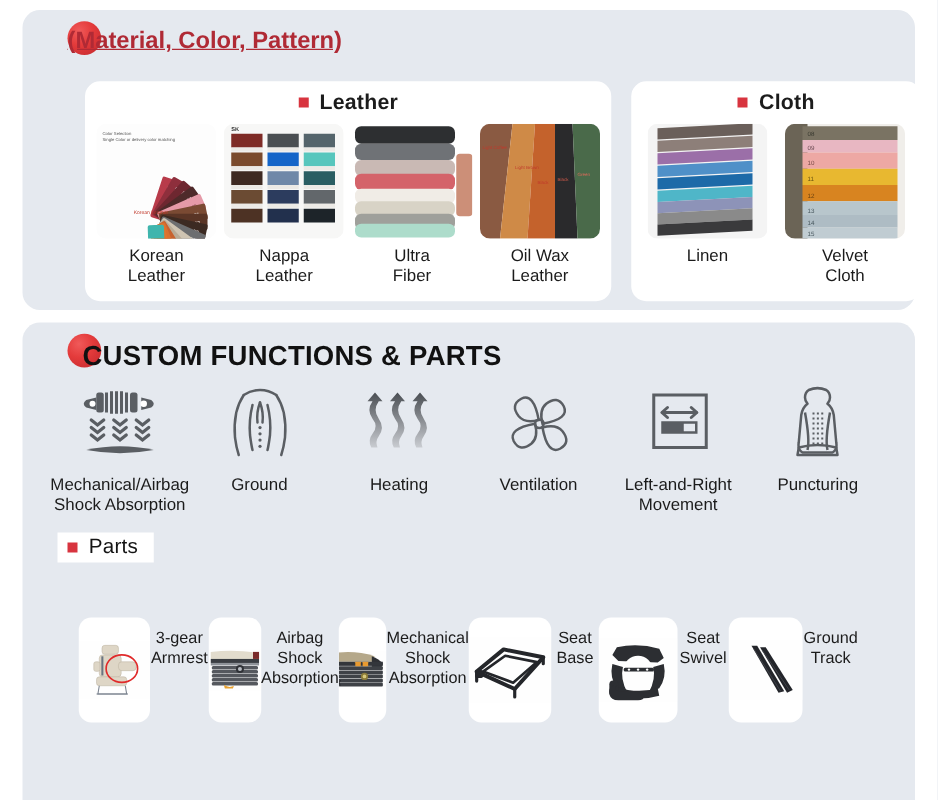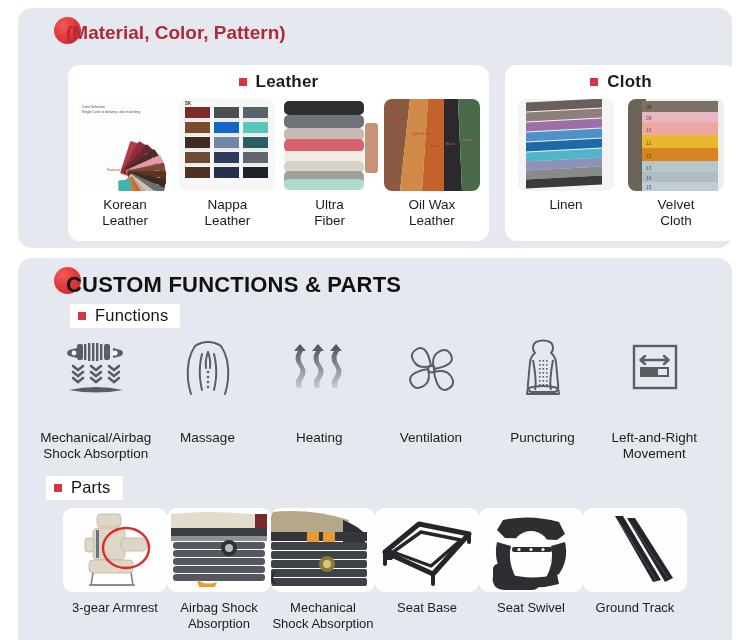--- a/index.html
+++ b/index.html
@@ -23,21 +23,21 @@
     position:absolute;left:36px;top:9px;width:27px;height:27px;border-radius:50%;
     background:radial-gradient(circle at 34% 30%, #f05a5a 0%, #e43b3b 42%, #c0272d 100%);
     z-index:0;
   }
   .sec-title{
     position:relative;z-index:1;font-size:22px;font-weight:700;letter-spacing:.2px;
     color:#111;white-space:nowrap;margin-left:12px;
   }
   .sec-sub{
     position:relative;z-index:1;font-size:19px;font-weight:700;color:#b02a35;
-    margin-left:12px;white-space:nowrap;
+    white-space:nowrap;text-decoration:underline;
   }
 
   
   .white-card{position:absolute;background:#fff;border-radius:12px;}
   #card-leather{left:50px;top:57px;width:421px;height:176px;}
   #card-cloth{left:487px;top:57px;width:232px;height:176px;}
 
   .card-head{display:flex;align-items:center;justify-content:center;height:34px;}
   .sq{width:8px;height:8px;background:#d8343f;margin-right:9px;display:inline-block;}
   .card-head-label{font-size:17px;font-weight:600;color:#1c1c1c;letter-spacing:.2px;}
@@ -52,30 +52,30 @@
 
   
   .chip-row{display:flex;align-items:center;padding-left:52px;margin-top:6px;}
   .chip{
     background:#fff;padding:2px 12px 3px 8px;display:inline-flex;align-items:center;
   }
   .chip-label{font-size:16.5px;font-weight:500;color:#141414;letter-spacing:.2px;}
 
   
   .func-row{display:flex;justify-content:space-between;padding:10px 22px 0 22px;}
-  .func{display:flex;flex-direction:column;align-items:center;width:116px;gap:20px;}
+  .func{display:flex;flex-direction:column;align-items:center;width:116px;}
   .func-ico{width:74px;height:62px;}
   .func-ico svg{display:block;width:100%;height:100%;}
   .func-label{
     margin-top:10px;font-size:13.5px;line-height:1.2;text-align:center;color:#1b1b1b;font-weight:500;
   }
 
   
   .parts-row{display:flex;justify-content:space-between;padding:8px 45px 0 45px;}
-  .part{display:flex;flex-direction:column;align-items:center;width:104px;}
+  .part{display:flex;flex-direction:row;width:104px;margin-top:36px;}
   .part-thumb{
     width:104px;height:84px;background:#fff;border-radius:10px;overflow:hidden;
   }
   .part-thumb svg{display:block;width:100%;height:100%;}
   .part-label{
     margin-top:8px;font-size:13px;line-height:1.2;text-align:center;color:#1b1b1b;font-weight:500;
   }
 </style>
 </head>
 <body>
@@ -331,26 +331,20 @@
     </div>
   </div>
 
   <div class="panel" id="panel-funcs">
 
     <div class="sec-head">
       <span class="dot-accent"></span>
       <span class="sec-title">CUSTOM FUNCTIONS &amp; PARTS</span>
     </div>
 
-    <div class="chip-row">
-      <span class="chip">
-        <span class="sq"></span>
-        <span class="chip-label">Functions</span>
-      </span>
-    </div>
 
     <div class="func-row">
 
       <div class="func">
         <span class="func-ico">
           <svg viewBox="0 0 74 62">
             <g fill="#5a5e63">
               <path d="M10 12 q-4 3 0 6 l8 2 v-10 z"></path>
               <rect x="18" y="6" width="6" height="16" rx="2"></rect>
               <g>
@@ -399,21 +393,21 @@
             </g>
             <g fill="#5a5e63">
               <circle cx="37" cy="34" r="1.3"></circle>
                 <circle cx="37" cy="39" r="1.3"></circle>
               <circle cx="37" cy="44" r="1.3"></circle>
                 <circle cx="37" cy="49" r="1.3"></circle>
             </g>
           </svg>
         </span>
         <div class="func-label">
-          <span>Massage</span>
+          <span>Ground</span>
         </div>
       </div>
 
       <div class="func">
         <span class="func-ico">
           <svg viewBox="0 0 74 62">
             <defs>
               <linearGradient id="hg" x1="0" y1="0" x2="0" y2="1">
                 <stop offset="0%" stop-color="#4a4e53"></stop>
                   <stop offset="100%" stop-color="#c9ccd1"></stop>
@@ -438,20 +432,39 @@
               <path d="M37 28 q-4 -22 -14 -17 q-9 5 -2 14 q5 6 16 3 z"></path>
               <path d="M40 31 q22 -4 17 -14 q-5 -9 -14 -2 q-6 5 -3 16 z"></path>
               <path d="M40 34 q4 22 14 17 q9 -5 2 -14 q-5 -6 -16 -3 z"></path>
               <path d="M34 31 q-22 4 -17 14 q5 9 14 2 q6 -5 3 -16 z"></path>
               <circle cx="37.5" cy="31" r="3.4"></circle>
             </g>
           </svg>
         </span>
         <div class="func-label">
           <span>Ventilation</span>
+        </div>
+      </div>
+
+      <div class="func">
+        <span class="func-ico">
+          <svg viewBox="0 0 74 62">
+            <rect x="17" y="8" width="42" height="42" fill="none" stroke="#5a5e63" stroke-width="2.4"></rect>
+            <g stroke="#5a5e63" stroke-width="2.4" fill="none" stroke-linecap="round" stroke-linejoin="round">
+              <path d="M24 22 h27"></path>
+              <path d="M28 18 l-4.5 4 4.5 4"></path>
+              <path d="M47 18 l4.5 4 -4.5 4"></path>
+            </g>
+            <rect x="24" y="30" width="27" height="8" fill="none" stroke="#5a5e63" stroke-width="2"></rect>
+            <rect x="24" y="30" width="17" height="8" fill="#5a5e63"></rect>
+          </svg>
+        </span>
+        <div class="func-label">
+          <span>Left-and-Right</span><br>
+          <span>Movement</span>
         </div>
       </div>
 
       <div class="func">
         <span class="func-ico">
           <svg viewBox="0 0 74 62">
             <g fill="none" stroke="#5a5e63" stroke-width="2" stroke-linejoin="round">
               <path d="M30 4 q7 -3 14 0 q3 2 3 6 q0 3 -2 5 q4 3 5 9 l2 22 q1 6 -3 8 h-24 q-4 -2 -3 -8 l2 -22 q1 -6 5 -9 q-2 -2 -2 -5 q0 -4 3 -6 z"></path>
               <path d="M27 22 q4 22 2 30"></path>
               <path d="M47 22 q-4 22 -2 30"></path>
@@ -480,39 +493,20 @@
                 <rect x="36.5" y="46" width="1.6" height="1.6"></rect>
                 <rect x="40" y="46" width="1.6" height="1.6"></rect>
             </g>
           </svg>
         </span>
         <div class="func-label">
           <span>Puncturing</span>
         </div>
       </div>
 
-      <div class="func">
-        <span class="func-ico">
-          <svg viewBox="0 0 74 62">
-            <rect x="17" y="8" width="42" height="42" fill="none" stroke="#5a5e63" stroke-width="2.4"></rect>
-            <g stroke="#5a5e63" stroke-width="2.4" fill="none" stroke-linecap="round" stroke-linejoin="round">
-              <path d="M24 22 h27"></path>
-              <path d="M28 18 l-4.5 4 4.5 4"></path>
-              <path d="M47 18 l4.5 4 -4.5 4"></path>
-            </g>
-            <rect x="24" y="30" width="27" height="8" fill="none" stroke="#5a5e63" stroke-width="2"></rect>
-            <rect x="24" y="30" width="17" height="8" fill="#5a5e63"></rect>
-          </svg>
-        </span>
-        <div class="func-label">
-          <span>Left-and-Right</span><br>
-          <span>Movement</span>
-        </div>
-      </div>
-
     </div>
 
     <div class="chip-row" style="margin-top:14px;padding-left:28px;">
       <span class="chip">
         <span class="sq"></span>
         <span class="chip-label">Parts</span>
       </span>
     </div>
 
     <div class="parts-row">

